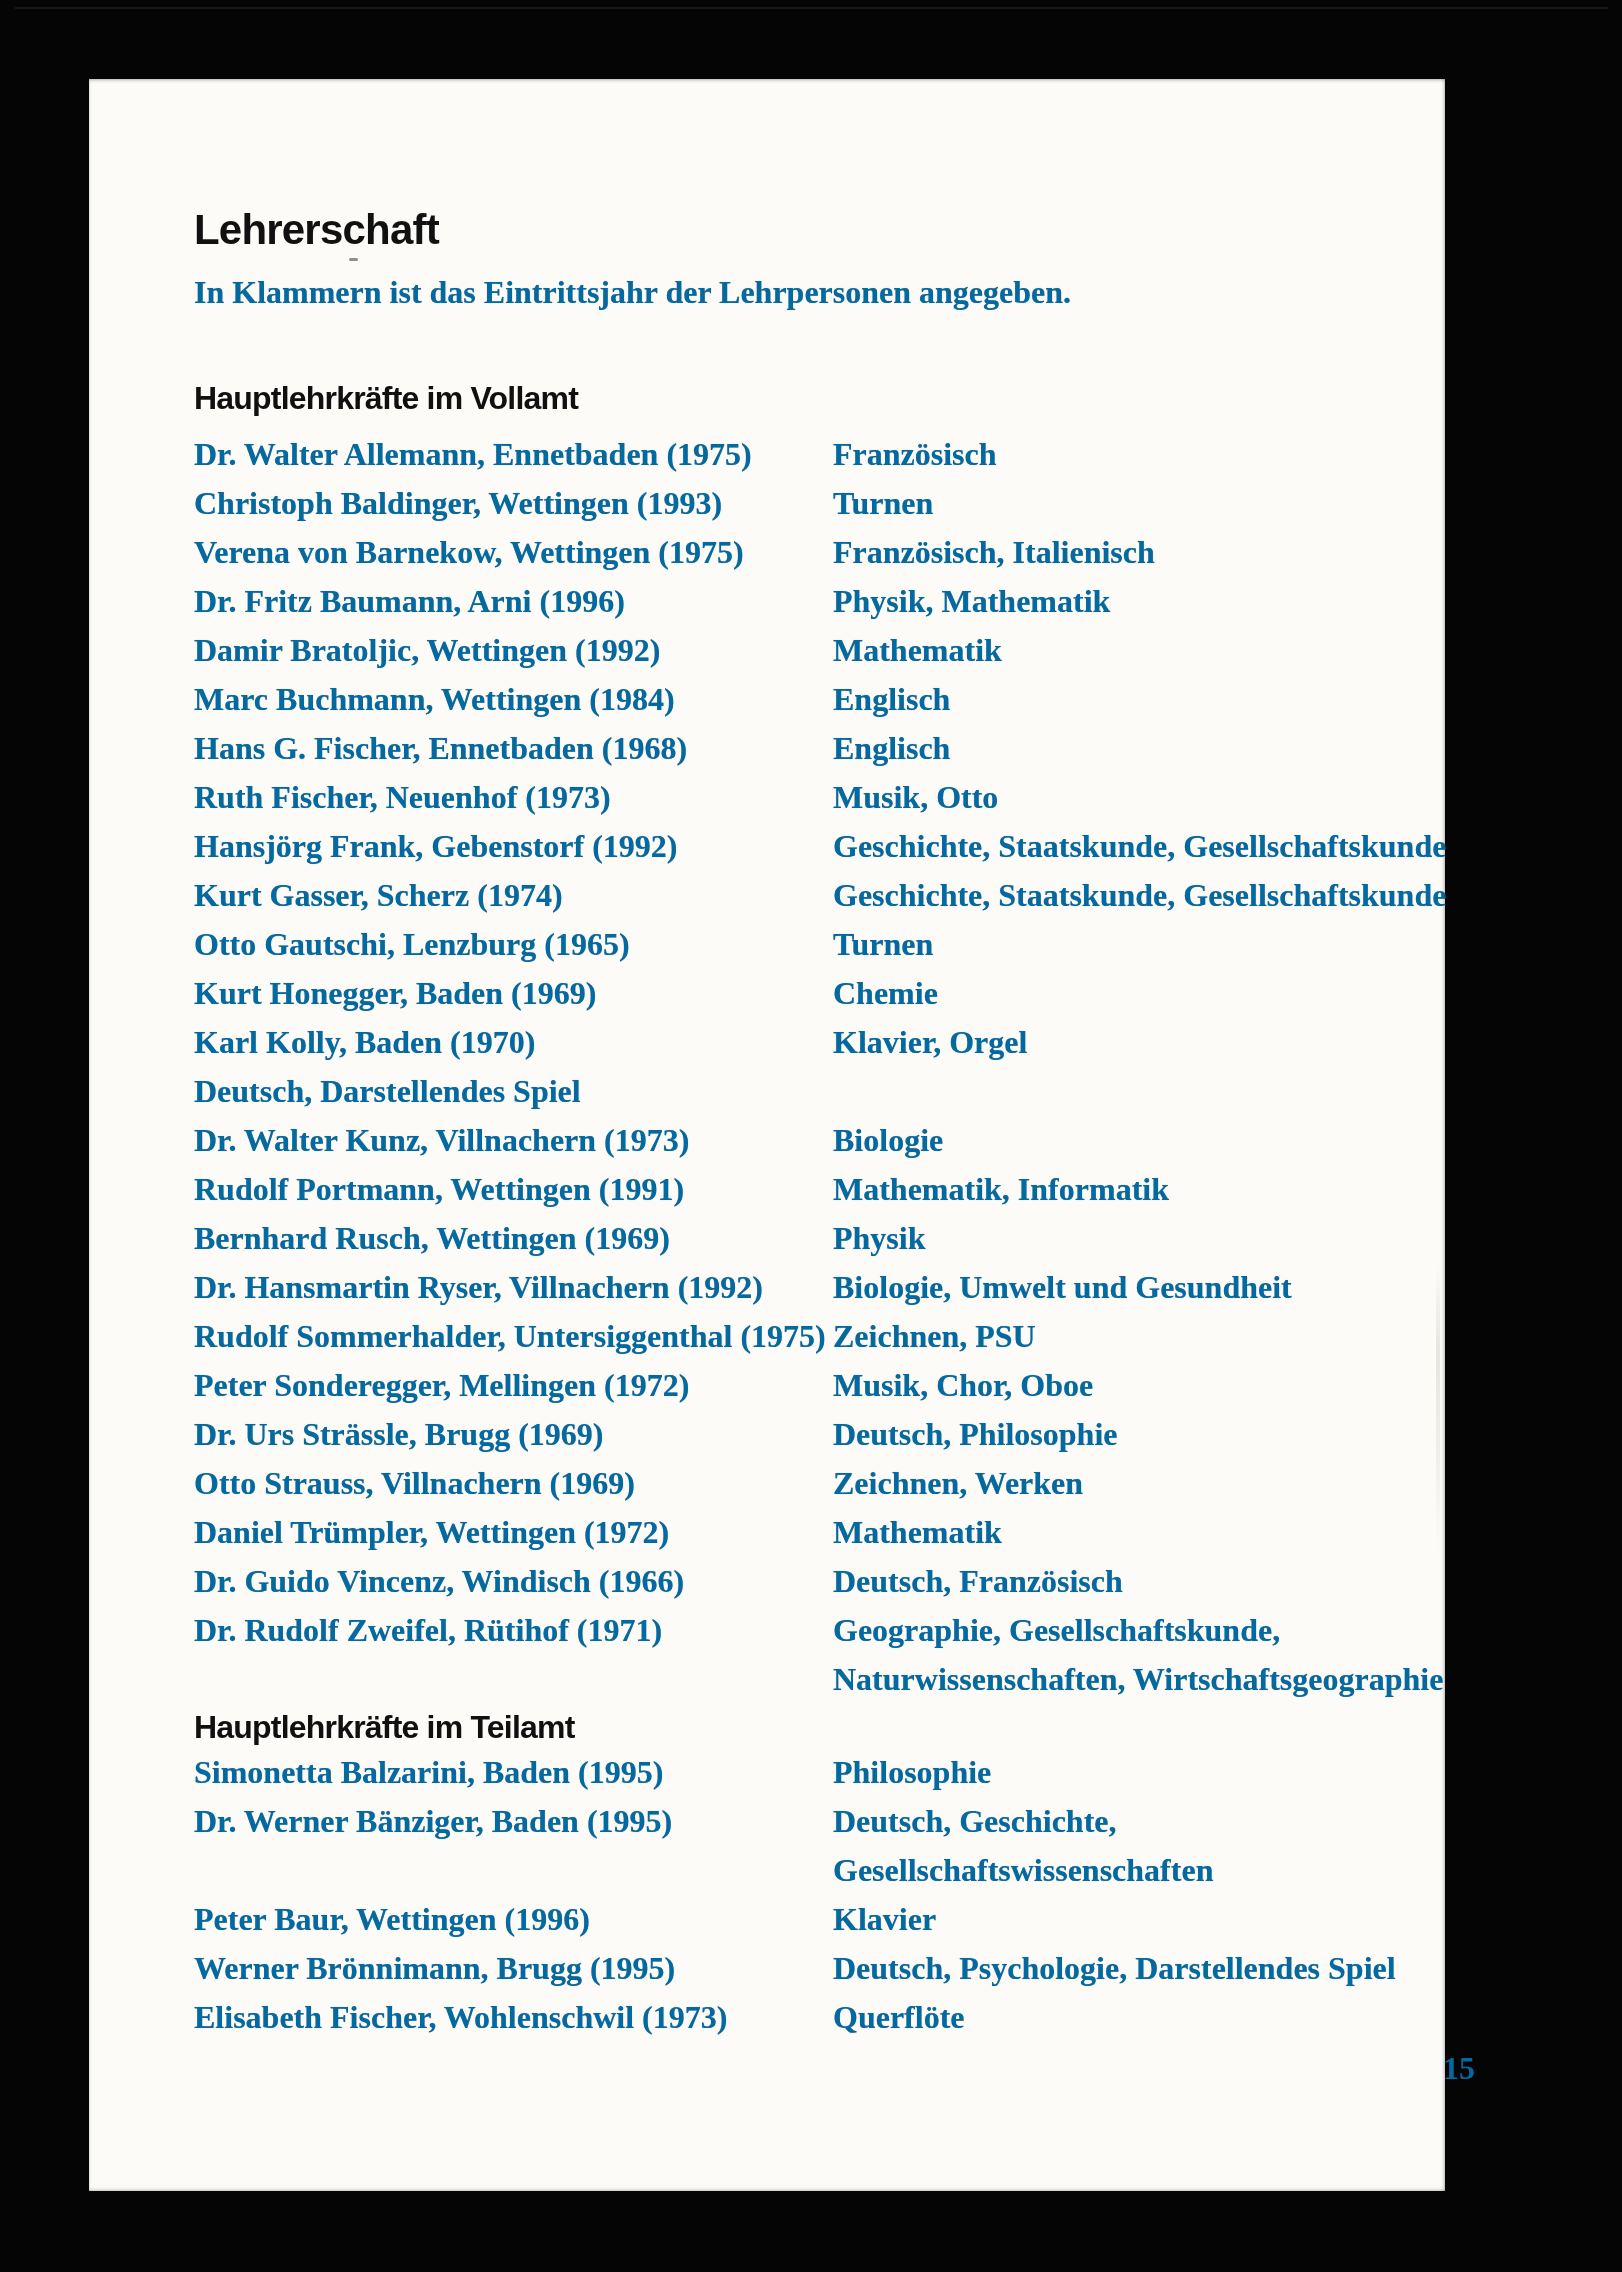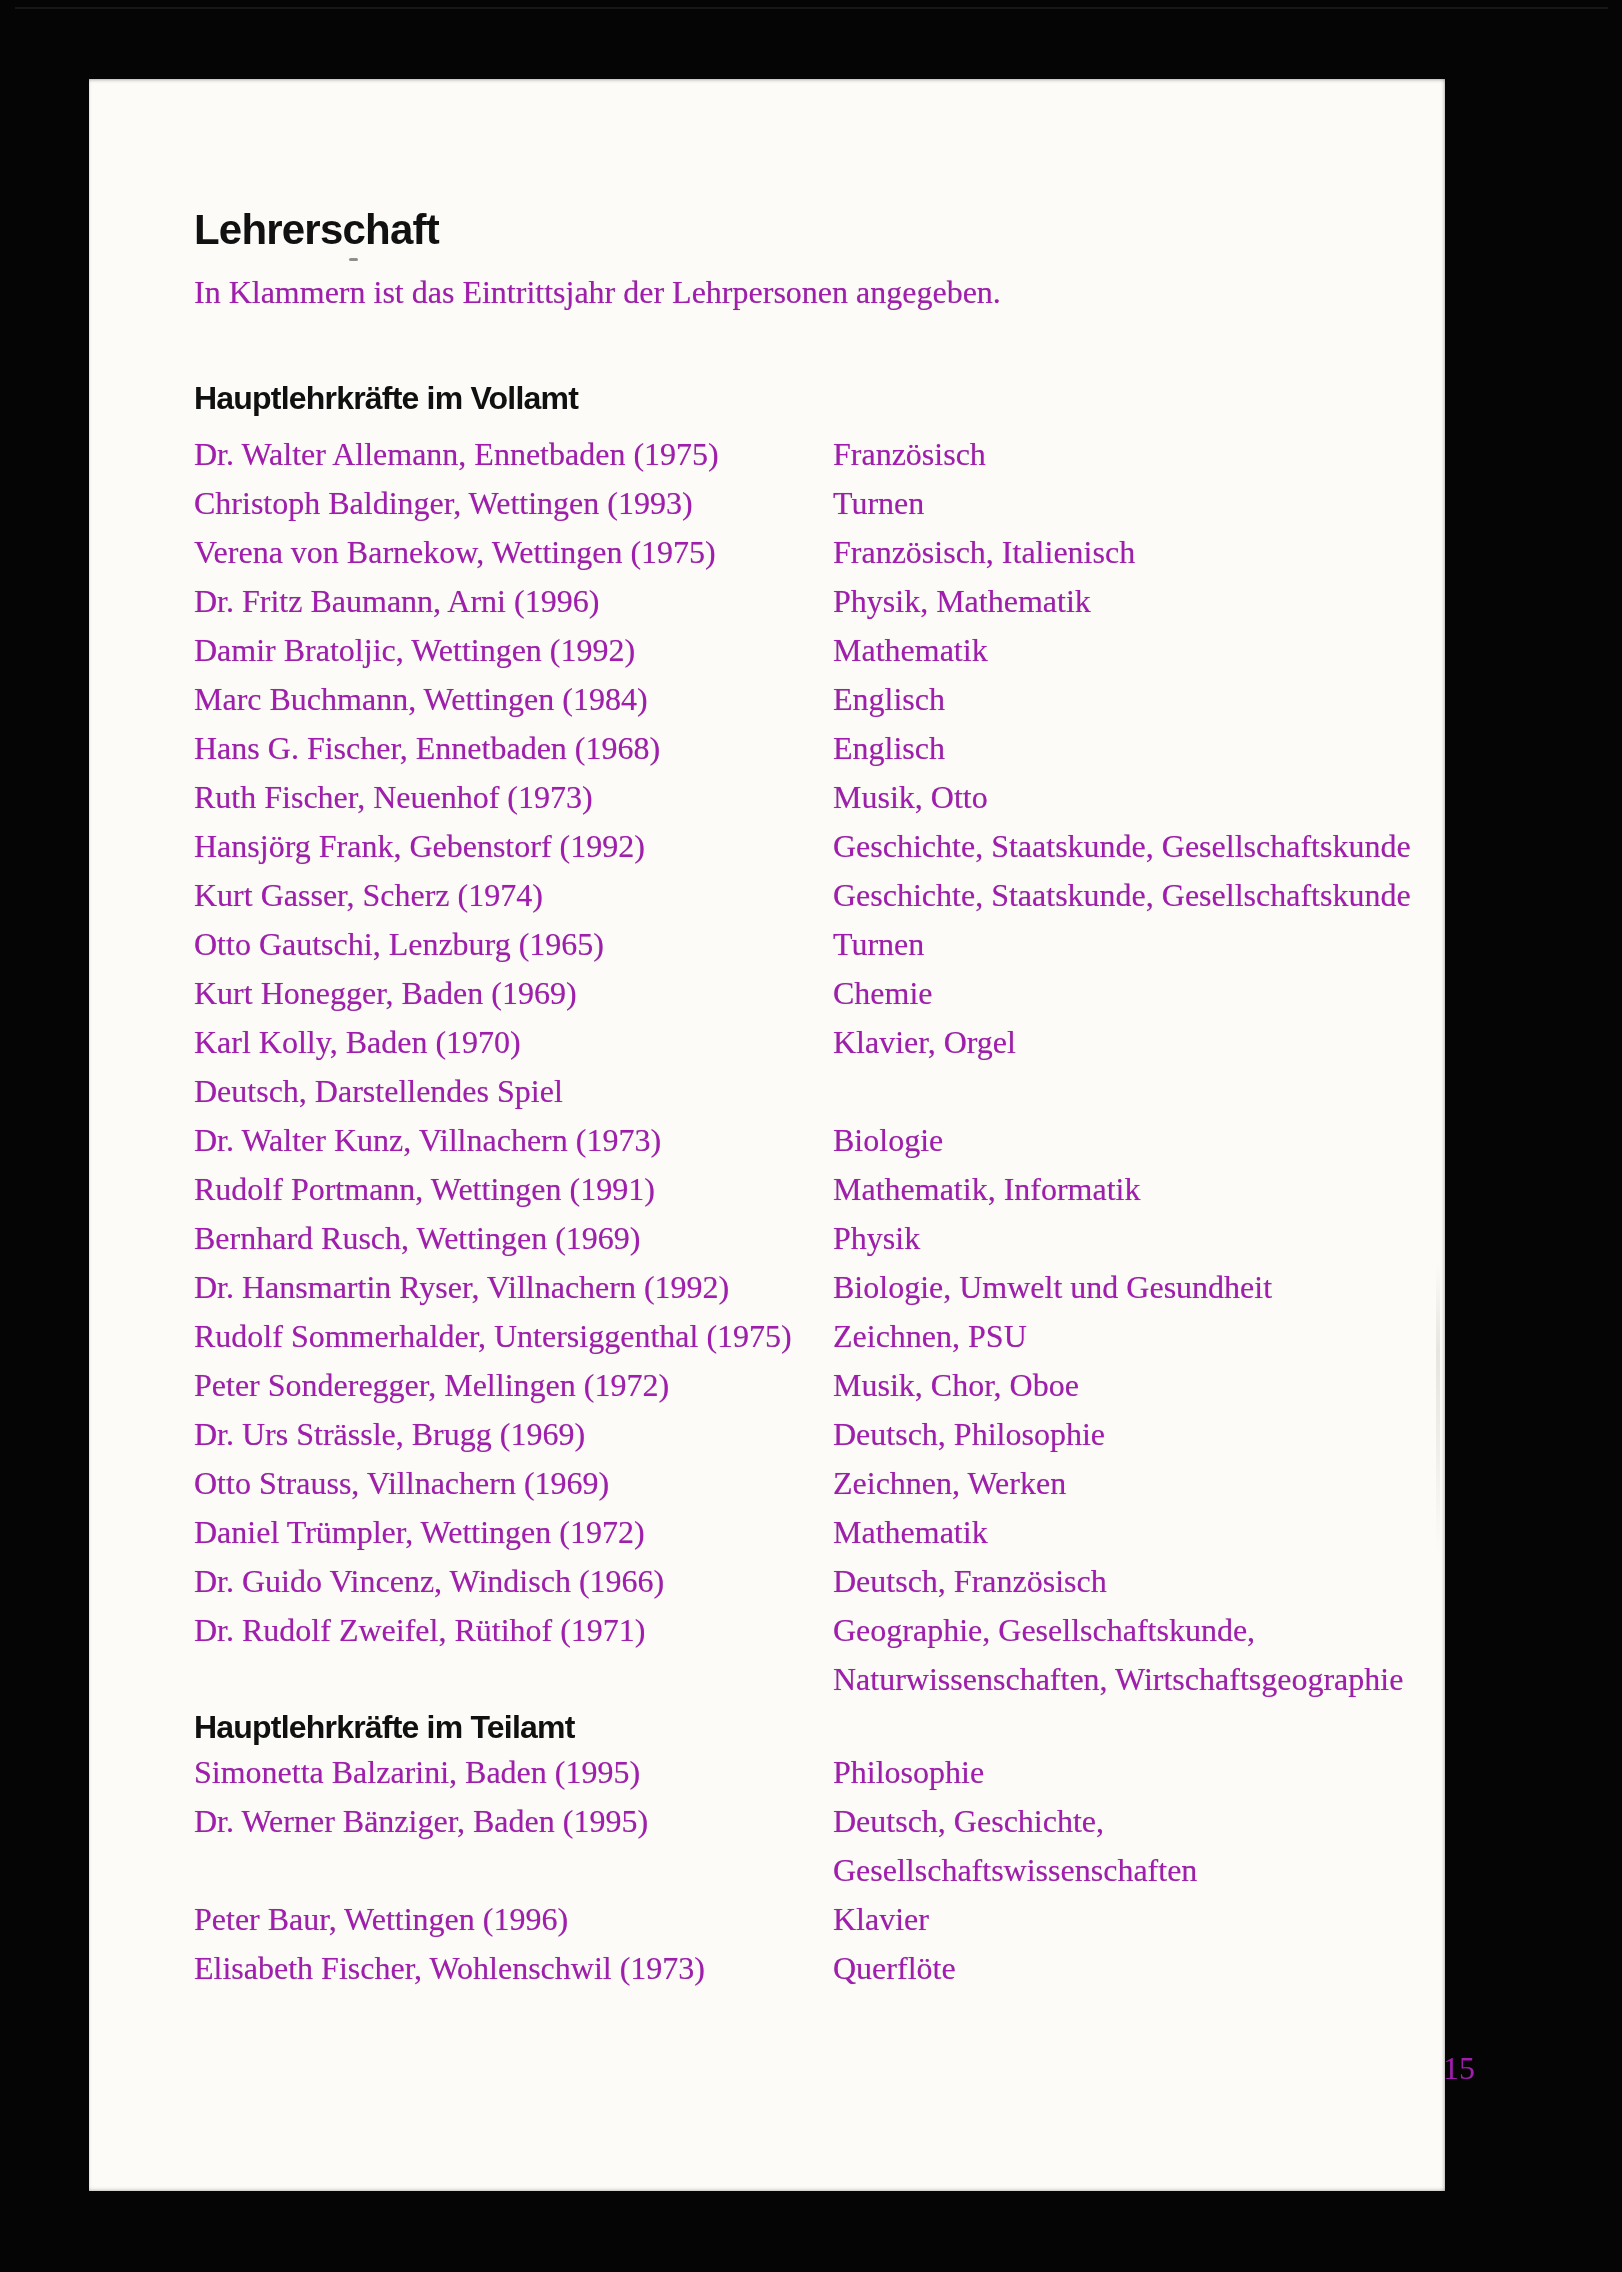--- a/index.html
+++ b/index.html
@@ -11,21 +11,21 @@
     font-family:"Liberation Serif","DejaVu Serif",serif;
   }
   .scan-bg{position:absolute;inset:0;background:#050505;}
   
   .top-streak{position:absolute;left:14.6px;top:6.5px;width:1593px;height:2.4px;background:#1d1d1d;opacity:.8;}
   .page{
     position:absolute;left:89px;top:79px;width:1356px;height:2112px;
     background:#fcfbf8;
     box-shadow:inset 0 2.4px 4px -2.4px rgba(0,0,0,.45), inset -3.2px 0 5.7px -4px rgba(0,0,0,.4), inset 0 -2.4px 4px -2.4px rgba(0,0,0,.35);
   }
-  .ink{color:#a21caf;text-shadow:0 0 0.8px rgba(20,20,20,.38);}
+  .ink{color:#0369a1;text-shadow:0 0 0.8px rgba(20,20,20,.38);font-weight:bold;}
   .doc-title{
     position:absolute;left:105px;top:130px;
     font-family:"Liberation Sans","DejaVu Sans",sans-serif;
     font-weight:700;font-size:42px;letter-spacing:-0.8px;line-height:1;
     color:#111;
   }
   .artifact-dash{position:absolute;left:260px;top:179px;width:9px;height:3.2px;background:#6a6a6a;opacity:.75;border-radius:1.6px;}
   .doc-subtitle{
     position:absolute;left:105px;top:197px;
     font-size:32px;line-height:1;white-space:nowrap;
@@ -261,20 +261,26 @@
         </div>
   </div>
 
   <div class="row">
     <div class="name">Peter Baur, Wettingen (1996)</div>
     <div class="subjects">
           <div class="subject-line">Klavier</div>
         </div>
   </div>
 
+  <div class="row">
+    <div class="name">Werner Brönnimann, Brugg (1995)</div>
+    <div class="subjects">
+          <div class="subject-line">Deutsch, Psychologie, Darstellendes Spiel</div>
+        </div>
+  </div>
 
   <div class="row">
     <div class="name">Elisabeth Fischer, Wohlenschwil (1973)</div>
     <div class="subjects">
           <div class="subject-line">Querflöte</div>
         </div>
   </div>
 </div>
 
   <div class="page-number ink">15</div>

